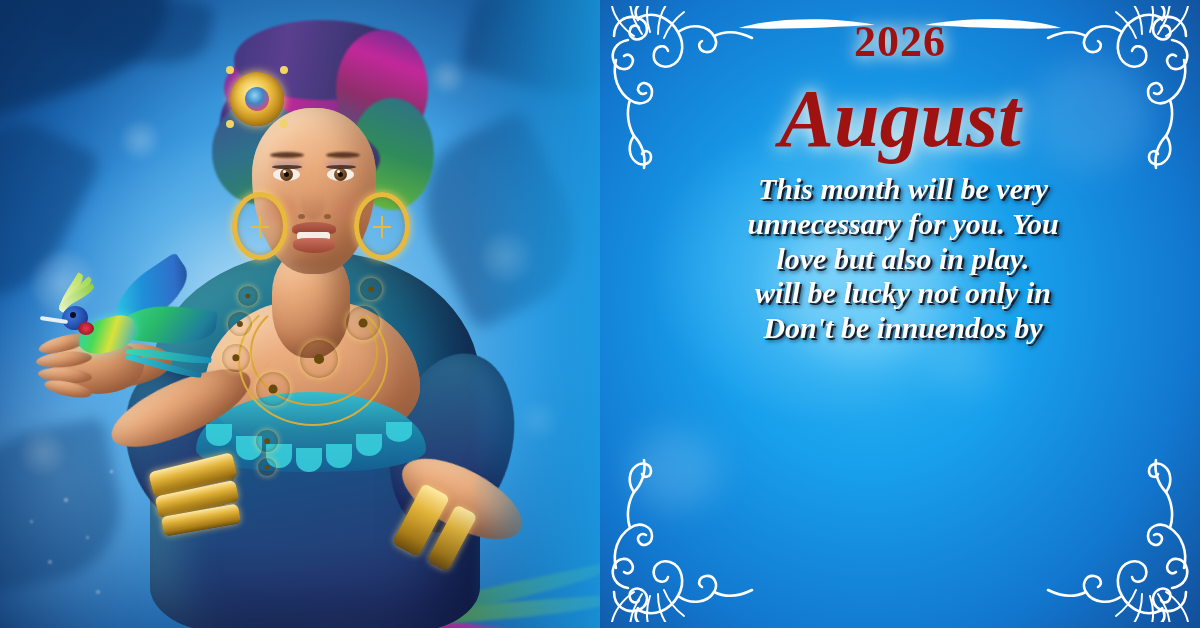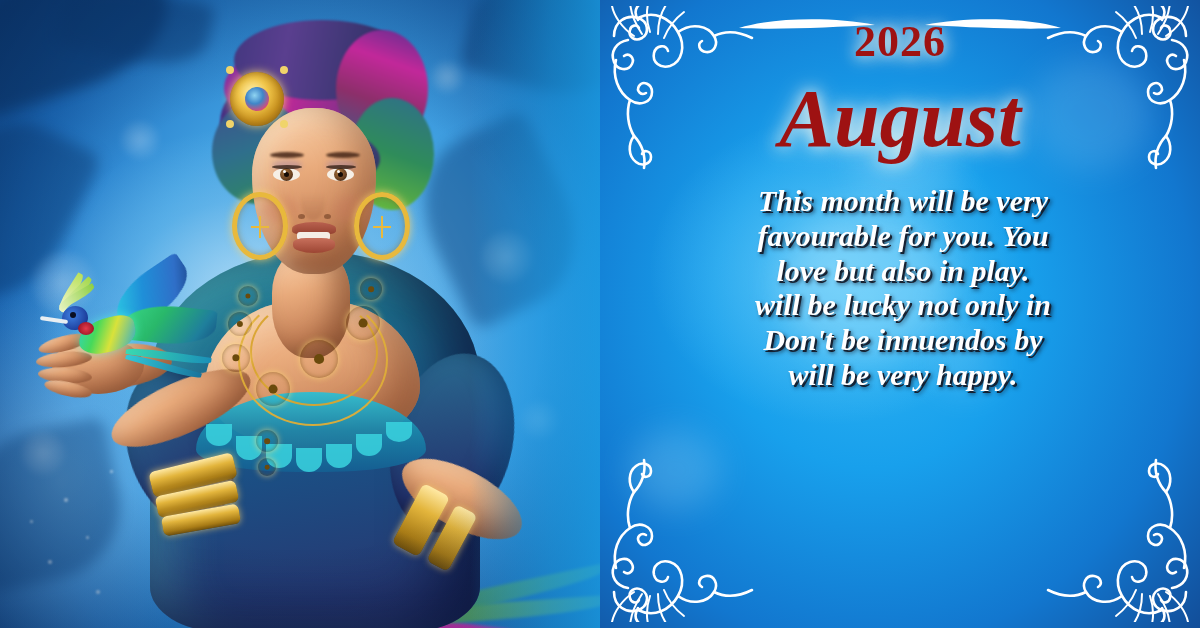--- a/index.html
+++ b/index.html
@@ -197,21 +197,21 @@
     font-size:44px;font-weight:700;color:#9e1212;letter-spacing:1px;
     text-shadow:0 0 14px rgba(255,250,230,.95),0 0 22px rgba(255,255,255,.6);
   }
   .month{
     position:absolute;left:0;right:0;top:58px;text-align:center;
     font-size:82px;font-weight:700;font-style:italic;color:#9e1212;line-height:1;
     text-shadow:0 0 16px rgba(255,250,235,.95),0 0 28px rgba(255,255,255,.55);
     margin-top:20px;
   }
   .forecast{
-    position:absolute;left:72px;right:66px;top:184px;text-align:center;
+    position:absolute;left:72px;right:66px;top:172px;text-align:center;
     font-size:30px;font-weight:700;font-style:italic;color:#ffffff;line-height:1.16;
     text-shadow:2px 2px 0 rgba(20,26,40,.92), 3px 3px 4px rgba(10,16,34,.7);
   }
   .forecast .ln{display:block;white-space:nowrap;}
 </style>
 </head>
 <body>
 
 <div id="poster">
 
@@ -469,20 +469,19 @@
         <path d="M26 130 C20 138, 20 150, 28 156 C34 161, 43 158, 43 151 C43 145, 36 143, 34 148"></path>
         <path d="M26 130 C34 138, 38 150, 36 162"></path>
       </svg>
     </div>
 
     <div class="year">2026</div>
     <div class="month">August</div>
 
     <div class="forecast">
       <span class="ln">This month will be very</span>
-      <span class="ln">favourable for you. You</span>
+      <span class="ln">unnecessary for you. You</span>
       <span class="ln">love but also in play.</span>
       <span class="ln">will be lucky not only in</span>
       <span class="ln">Don't be innuendos by</span>
-      <span class="ln">will be very happy.</span>
     </div>
   </div>
 </div>
 
 </body></html>

